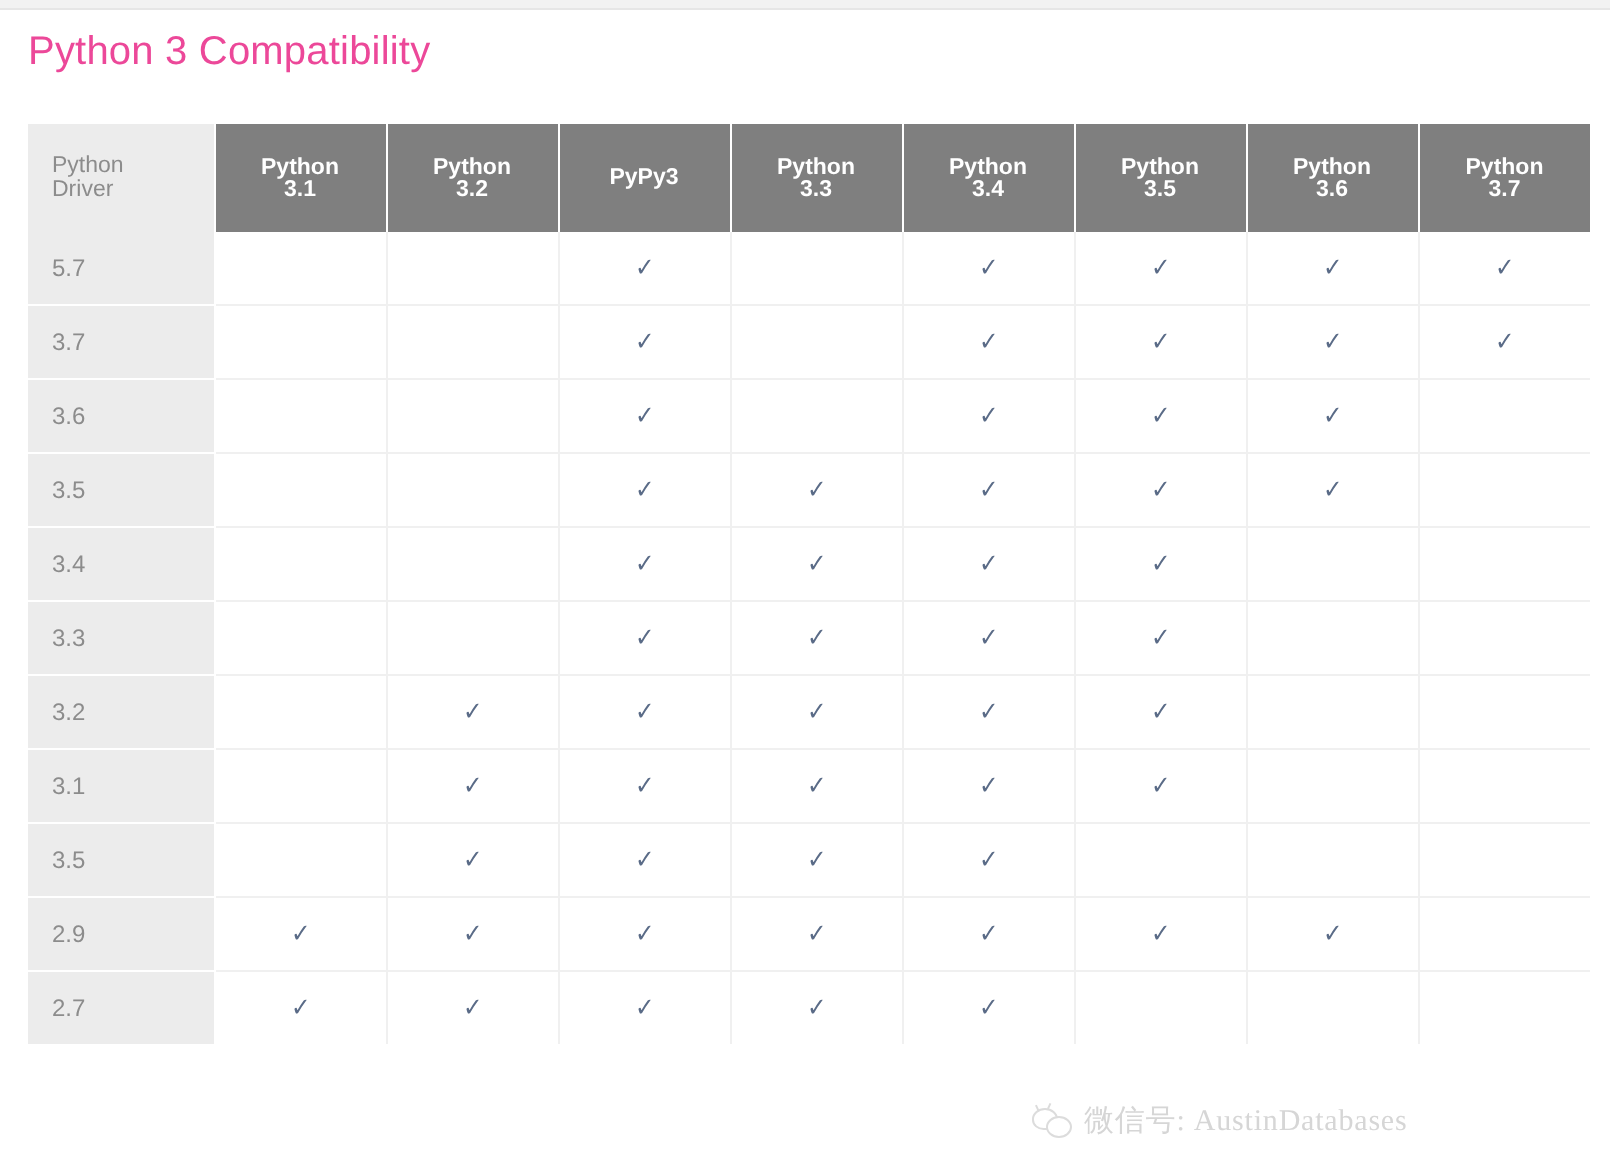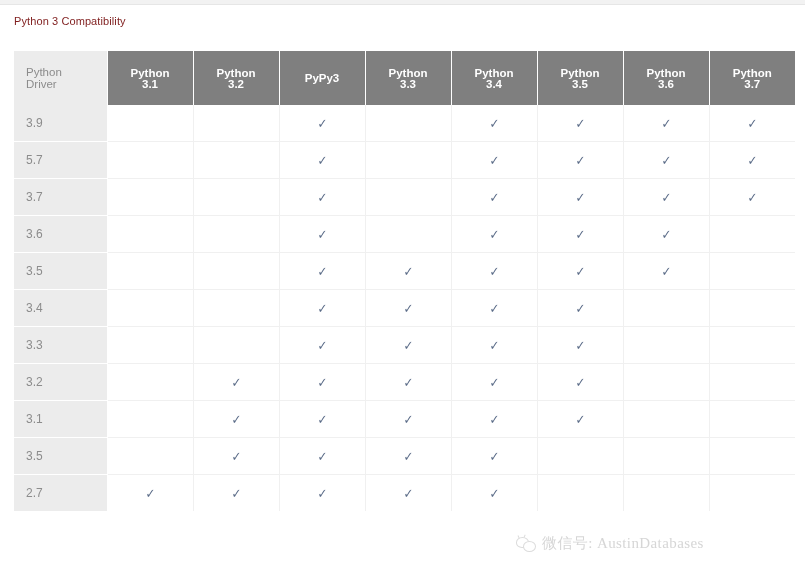--- a/index.html
+++ b/index.html
@@ -13,22 +13,22 @@
     font-family: "Liberation Sans", sans-serif;
     overflow: hidden;
     position: relative;
   }
   .top-strip {
     height: 4px;
     background: #f2f2f2;
     border-bottom: 1px solid #e6e6e6;
   }
   .page-title {
-    font-size: 11px;
-    color: #7f1d1d;
+    font-size: 20px;
+    color: #ec4899;
     padding: 10px 0 0 14px;
     letter-spacing: 0.1px;
   }
   .table-wrap {
     margin: 24px 14px 0 14px;
     position: relative;
   }
   table.compat {
     border-collapse: collapse;
     table-layout: fixed;
@@ -92,21 +92,21 @@
     color: #5a6b87;
     font-size: 13px;
     line-height: 1;
     transform: scaleX(0.9);
   }
   .empty-cell { display: block; }
 
   .watermark {
     position: absolute;
     left: 516px;
-    top: 534px;
+    top: 551px;
     display: flex;
     align-items: center;
     gap: 7px;
     color: #d6d6d6;
     font-size: 15px;
     font-family: "Liberation Serif", serif;
     letter-spacing: 0.4px;
     pointer-events: none;
     white-space: nowrap;
   }
@@ -196,37 +196,20 @@
             <span class="hl2">3.6</span>
           </th>
           <th>
             <span class="hl1">Python</span>
             <span class="hl2">3.7</span>
           </th>
         </tr>
     </thead>
     <tbody id="table-body">
         <tr>
-          <td class="rowlabel">3.9</td>
-          <td>
-            <span class="empty-cell"></span>
-          </td>
-          <td>
-            <span class="empty-cell"></span>
-          </td>
-          <td><span class="check">✓</span></td>
-          <td>
-            <span class="empty-cell"></span>
-          </td>
-          <td><span class="check">✓</span></td>
-          <td><span class="check">✓</span></td>
-          <td><span class="check">✓</span></td>
-          <td><span class="check">✓</span></td>
-        </tr>
-        <tr>
           <td class="rowlabel">5.7</td>
           <td>
             <span class="empty-cell"></span>
           </td>
           <td>
             <span class="empty-cell"></span>
           </td>
           <td><span class="check">✓</span></td>
           <td>
             <span class="empty-cell"></span>
@@ -369,20 +352,33 @@
           <td><span class="check">✓</span></td>
           <td><span class="check">✓</span></td>
           <td><span class="check">✓</span></td>
           <td><span class="check">✓</span></td>
           <td>
             <span class="empty-cell"></span>
           </td>
           <td>
             <span class="empty-cell"></span>
           </td>
+          <td>
+            <span class="empty-cell"></span>
+          </td>
+        </tr>
+        <tr>
+          <td class="rowlabel">2.9</td>
+          <td><span class="check">✓</span></td>
+          <td><span class="check">✓</span></td>
+          <td><span class="check">✓</span></td>
+          <td><span class="check">✓</span></td>
+          <td><span class="check">✓</span></td>
+          <td><span class="check">✓</span></td>
+          <td><span class="check">✓</span></td>
           <td>
             <span class="empty-cell"></span>
           </td>
         </tr>
         <tr>
           <td class="rowlabel">2.7</td>
           <td><span class="check">✓</span></td>
           <td><span class="check">✓</span></td>
           <td><span class="check">✓</span></td>
           <td><span class="check">✓</span></td>

